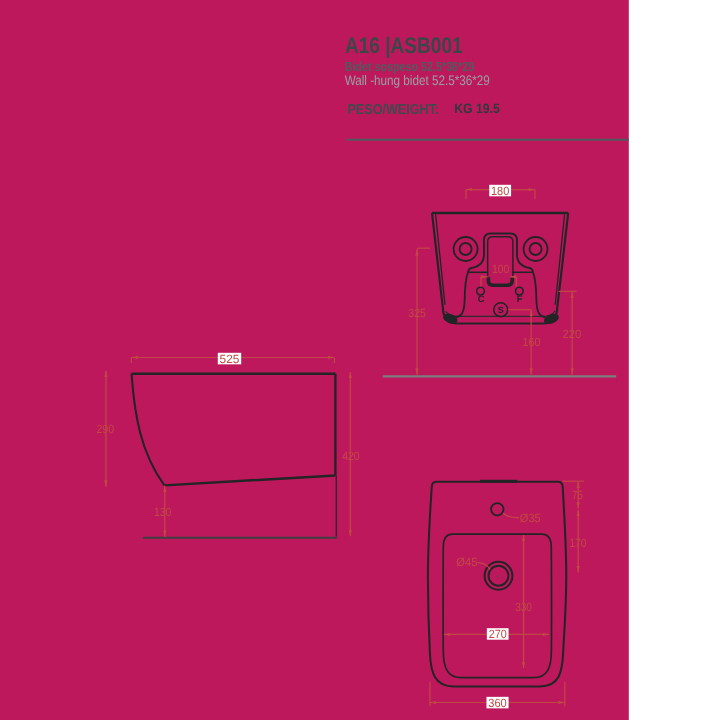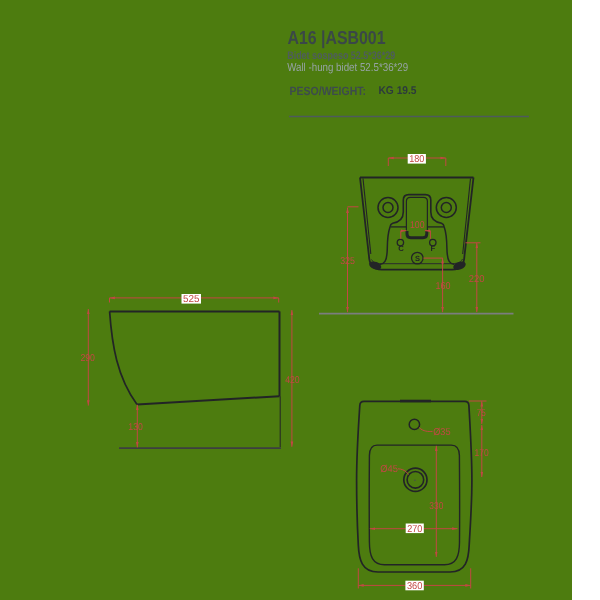--- a/index.html
+++ b/index.html
@@ -1,16 +1,16 @@
 <!DOCTYPE html>
 <html><head>
 <meta charset="utf-8">
 <style>
   html,body{margin:0;padding:0;background:#ffffff;}
-  #page{width:572px;height:600px;position:relative;background:#4d7c0f;overflow:hidden;text-decoration:underline;-webkit-font-smoothing:antialiased;}
+  #page{width:524px;height:600px;position:relative;background:#be185d;overflow:hidden;text-decoration:underline;-webkit-font-smoothing:antialiased;}
   svg{position:absolute;left:0;top:0;transform:translateZ(0);will-change:transform;}
   text{font-family:"Liberation Sans",sans-serif;-webkit-font-smoothing:antialiased;text-rendering:geometricPrecision;}
   .dim{fill:#c24843;font-size:10px;}
   .dark{stroke:#222426;fill:none;}
   .red{stroke:#c24843;fill:none;stroke-width:1;}
 </style>
 </head>
 <body>
 <div id="page">
 <svg width="600" height="600" viewBox="0 0 600 600">

